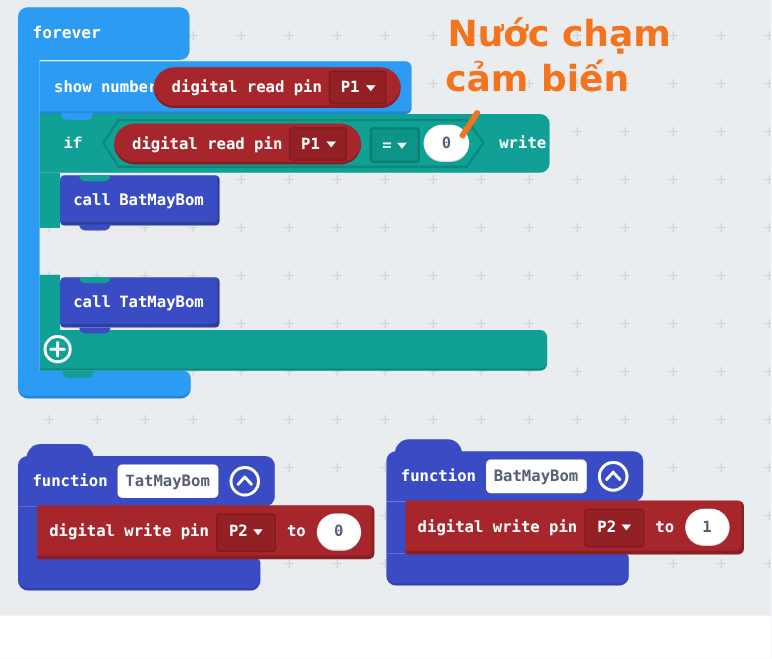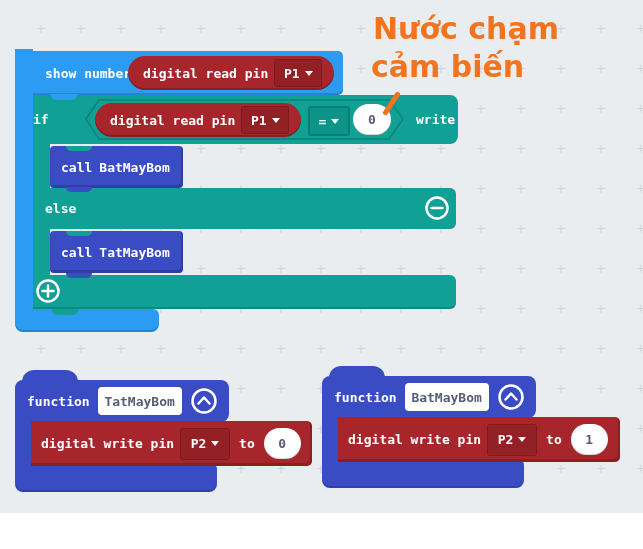--- a/index.html
+++ b/index.html
@@ -223,37 +223,40 @@
       <span class="cross" style="left: 356px; top: 462px;">+</span>
       <span class="cross" style="left: 396px; top: 462px;">+</span>
       <span class="cross" style="left: 436px; top: 462px;">+</span>
       <span class="cross" style="left: 476px; top: 462px;">+</span>
       <span class="cross" style="left: 516px; top: 462px;">+</span>
       <span class="cross" style="left: 556px; top: 462px;">+</span>
       <span class="cross" style="left: 596px; top: 462px;">+</span>
       <span class="cross" style="left: 636px; top: 462px;">+</span>
     </div>
 
+  <div class="abs blue z1" style="left:15px;top:6px;width:143px;height:44px;border-radius:8px 8px 8px 0;">
+    <span class="mono abs" style="left:12px;top:16px;font-size:13.5px;">forever</span>
+  </div>
   <div class="abs blue z1" style="left:15px;top:49px;width:18px;height:261px;"></div>
   <div class="abs blue z1 soft-sh" style="left:15px;top:309px;width:144px;height:23px;border-radius:0 6px 8px 8px;"></div>
 
   <div class="abs blue z2 soft-sh" style="left:33px;top:51px;width:310px;height:44px;border-radius:0 5px 5px 0;">
     <span class="mono abs" style="left:12px;top:16px;">show number</span>
     <div class="abs redb pill z4" style="left:95px;top:5px;width:206px;height:34px;">
       <span class="mono" style="margin-left:15px;">digital read pin</span>
       <div class="dd dd-red" style="width:46px;height:26px;margin-left:6px;">
         <span class="mono">P1</span>
         <span class="tri"></span>
       </div>
     </div>
   </div>
   <div class="abs blue z3" style="left:51px;top:94px;width:26px;height:6px;border-radius:0 0 5px 5px;"></div>
 
   <div class="abs teal z2" style="left:33px;top:95px;width:425px;height:49px;border-radius:0 8px 8px 0;">
-    <span class="mono abs" style="left:0;top:18px;">if</span>
+    <span class="mono abs" style="left:20px;top:18px;font-family:Liberation Mono, monospace;">if</span>
     <svg class="abs cicon" style="left:51px;top:4px;" width="326" height="41" viewBox="0 0 326 41">
       <polygon points="15,1 305,1 319,20 305,40 15,40 2,20" fill="#10a195" stroke="#0c887e" stroke-width="2"></polygon>
     </svg>
     <div class="abs redb pill z4" style="left:62px;top:8px;width:206px;height:34px;">
       <span class="mono" style="margin-left:15px;">digital read pin</span>
       <div class="dd dd-red" style="width:46px;height:26px;margin-left:6px;">
         <span class="mono">P1</span>
         <span class="tri"></span>
       </div>
     </div>
@@ -268,27 +271,20 @@
   </div>
   <div class="abs teal z1" style="left:33px;top:144px;width:17px;height:46px;"></div>
 
   <div class="abs indigo z3 hard-sh flexc" style="left:50px;top:146px;width:122px;height:42px;border-radius:4px;padding-left:11px;gap:7px;">
     <span class="mono">call</span>
     <span class="mono">BatMayBom</span>
   </div>
   <div class="abs teal z4" style="left:66px;top:146px;width:26px;height:5px;border-radius:0 0 5px 5px;"></div>
   <div class="abs indigo z3" style="left:66px;top:187px;width:26px;height:5px;border-radius:0 0 5px 5px;"></div>
 
-  <div class="abs teal z2" style="left:33px;top:188px;width:423px;height:41px;border-radius:0 6px 6px 0;">
-    <span class="mono abs" style="left:12px;top:14px;">else</span>
-    <svg class="abs cicon" style="left:391px;top:7px;" width="26" height="26" viewBox="0 0 26 26">
-      <circle cx="13" cy="13" r="10.5" fill="none" stroke="#fff" stroke-width="2.5"></circle>
-      <line x1="7.5" y1="13" x2="18.5" y2="13" stroke="#fff" stroke-width="2.5" stroke-linecap="round"></line>
-    </svg>
-  </div>
   <div class="abs teal z1" style="left:33px;top:229px;width:17px;height:46px;"></div>
 
   <div class="abs indigo z3 hard-sh flexc" style="left:50px;top:231px;width:122px;height:42px;border-radius:4px;padding-left:11px;gap:7px;">
     <span class="mono">call</span>
     <span class="mono">TatMayBom</span>
   </div>
   <div class="abs teal z4" style="left:66px;top:231px;width:26px;height:5px;border-radius:0 0 5px 5px;"></div>
   <div class="abs indigo z3" style="left:66px;top:273px;width:26px;height:5px;border-radius:0 0 5px 5px;"></div>
 
   <div class="abs teal z2 soft-sh" style="left:33px;top:275px;width:423px;height:34px;border-radius:0 6px 6px 0;">

